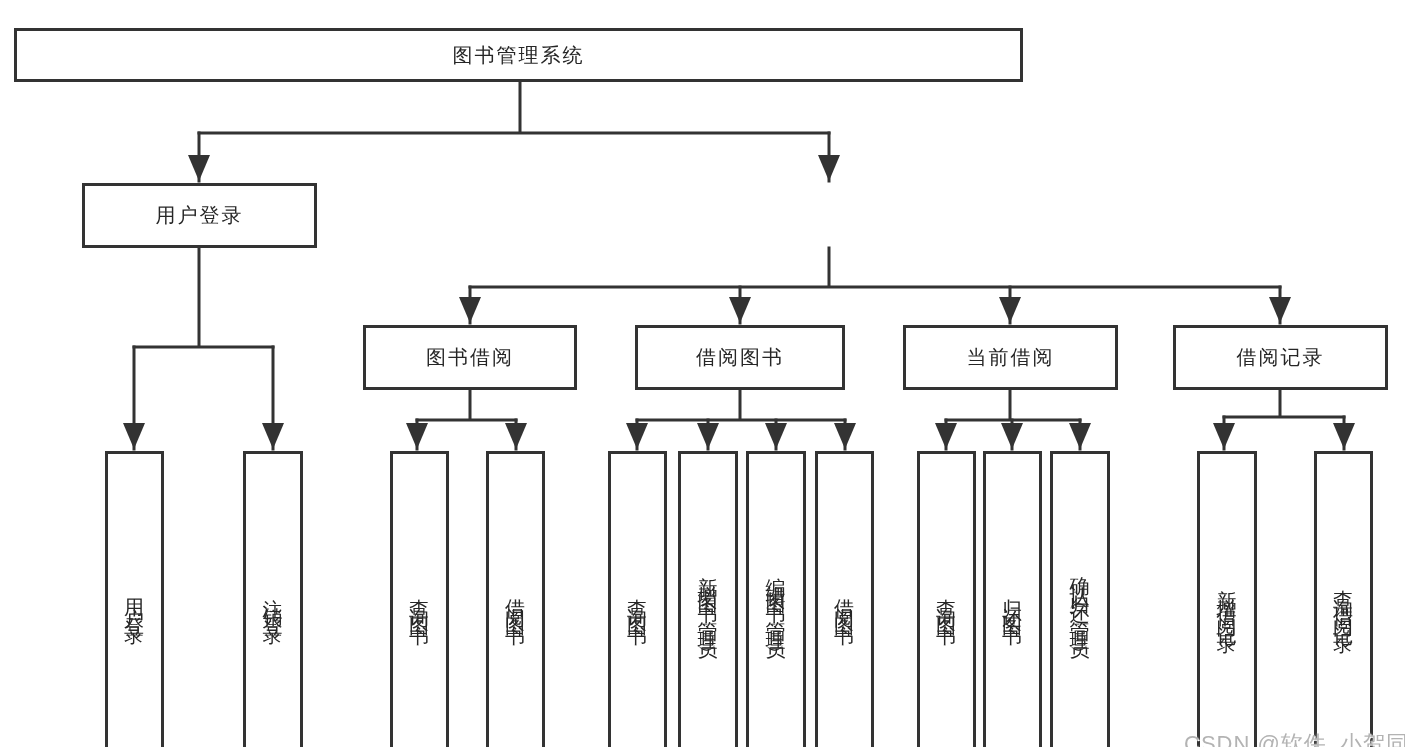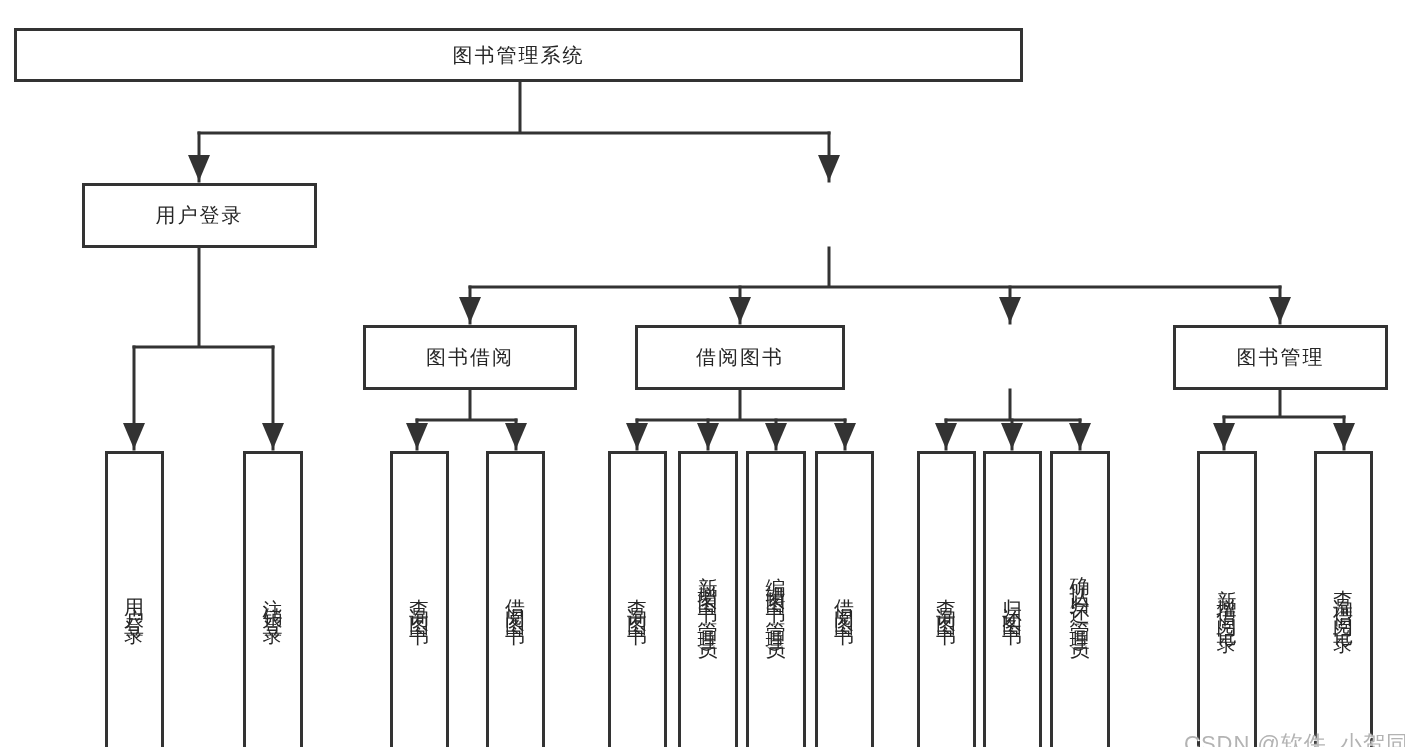--- a/index.html
+++ b/index.html
@@ -92,21 +92,22 @@
       <path d="M1344,403 V435" marker-end="url(#arrow)"></path>
     </g>
   </svg>
 
   <div class="node" style="left:14px;top:14px;width:1009px;height:54px">图书管理系统</div>
 
   <div class="node" style="left:82px;top:169px;width:235px;height:65px">用户登录</div>
 
   <div class="node" style="left:363px;top:311px;width:214px;height:65px">图书借阅</div>
   <div class="node" style="left:635px;top:311px;width:210px;height:65px">借阅图书</div>
-  <div class="node" style="left:1173px;top:311px;width:215px;height:65px">图书管理</div>
+  <div class="node" style="left:903px;top:311px;width:215px;height:65px">当前借阅</div>
+  <div class="node" style="left:1173px;top:311px;width:215px;height:65px">借阅记录</div>
 
   <div class="node leaf" style="left:105px;top:437px;width:59px;height:300px">用户登录</div>
   <div class="node leaf" style="left:243px;top:437px;width:60px;height:300px">注销登录</div>
 
   <div class="node leaf" style="left:390px;top:437px;width:59px;height:300px">查询图书</div>
   <div class="node leaf" style="left:486px;top:437px;width:59px;height:300px">借阅图书</div>
 
   <div class="node leaf" style="left:608px;top:437px;width:59px;height:300px">查询图书</div>
   <div class="node leaf" style="left:678px;top:437px;width:60px;height:300px">新增图书（管理员）</div>
   <div class="node leaf" style="left:746px;top:437px;width:60px;height:300px">编辑图书（管理员）</div>

